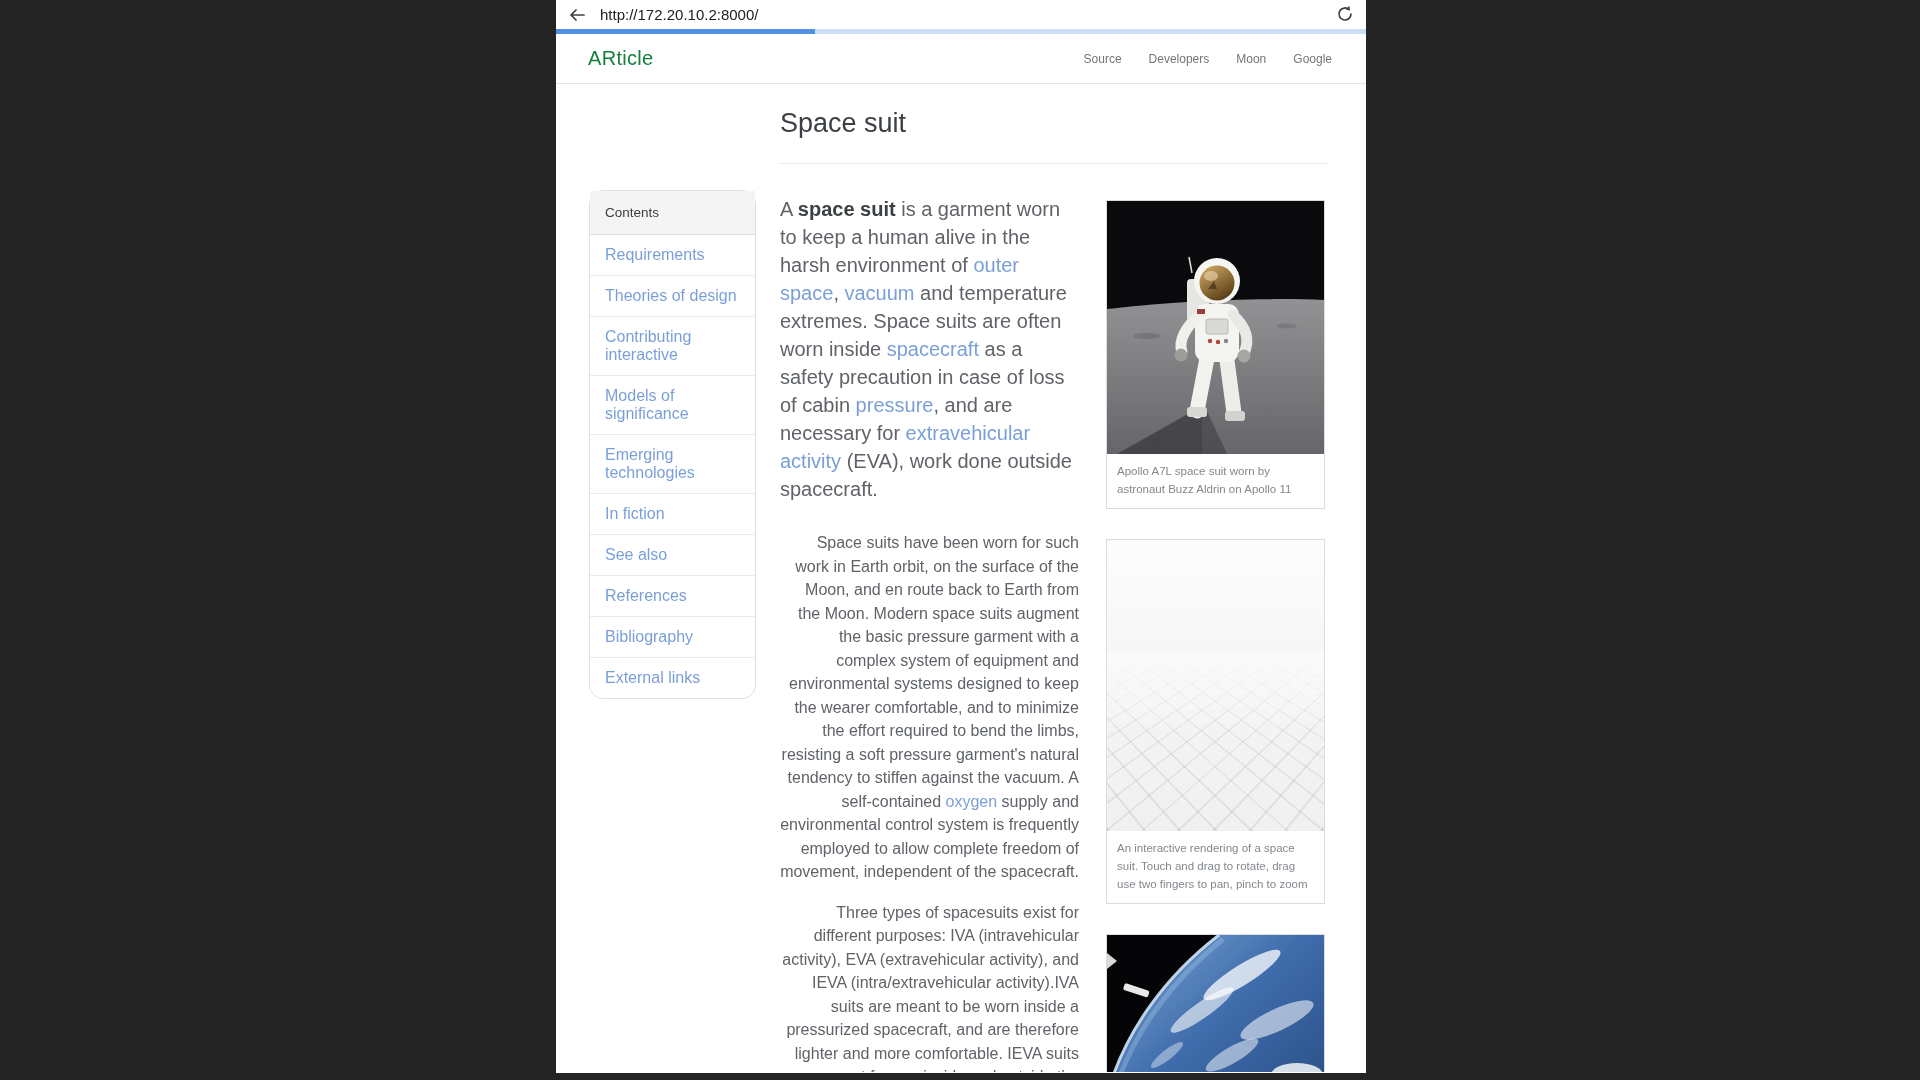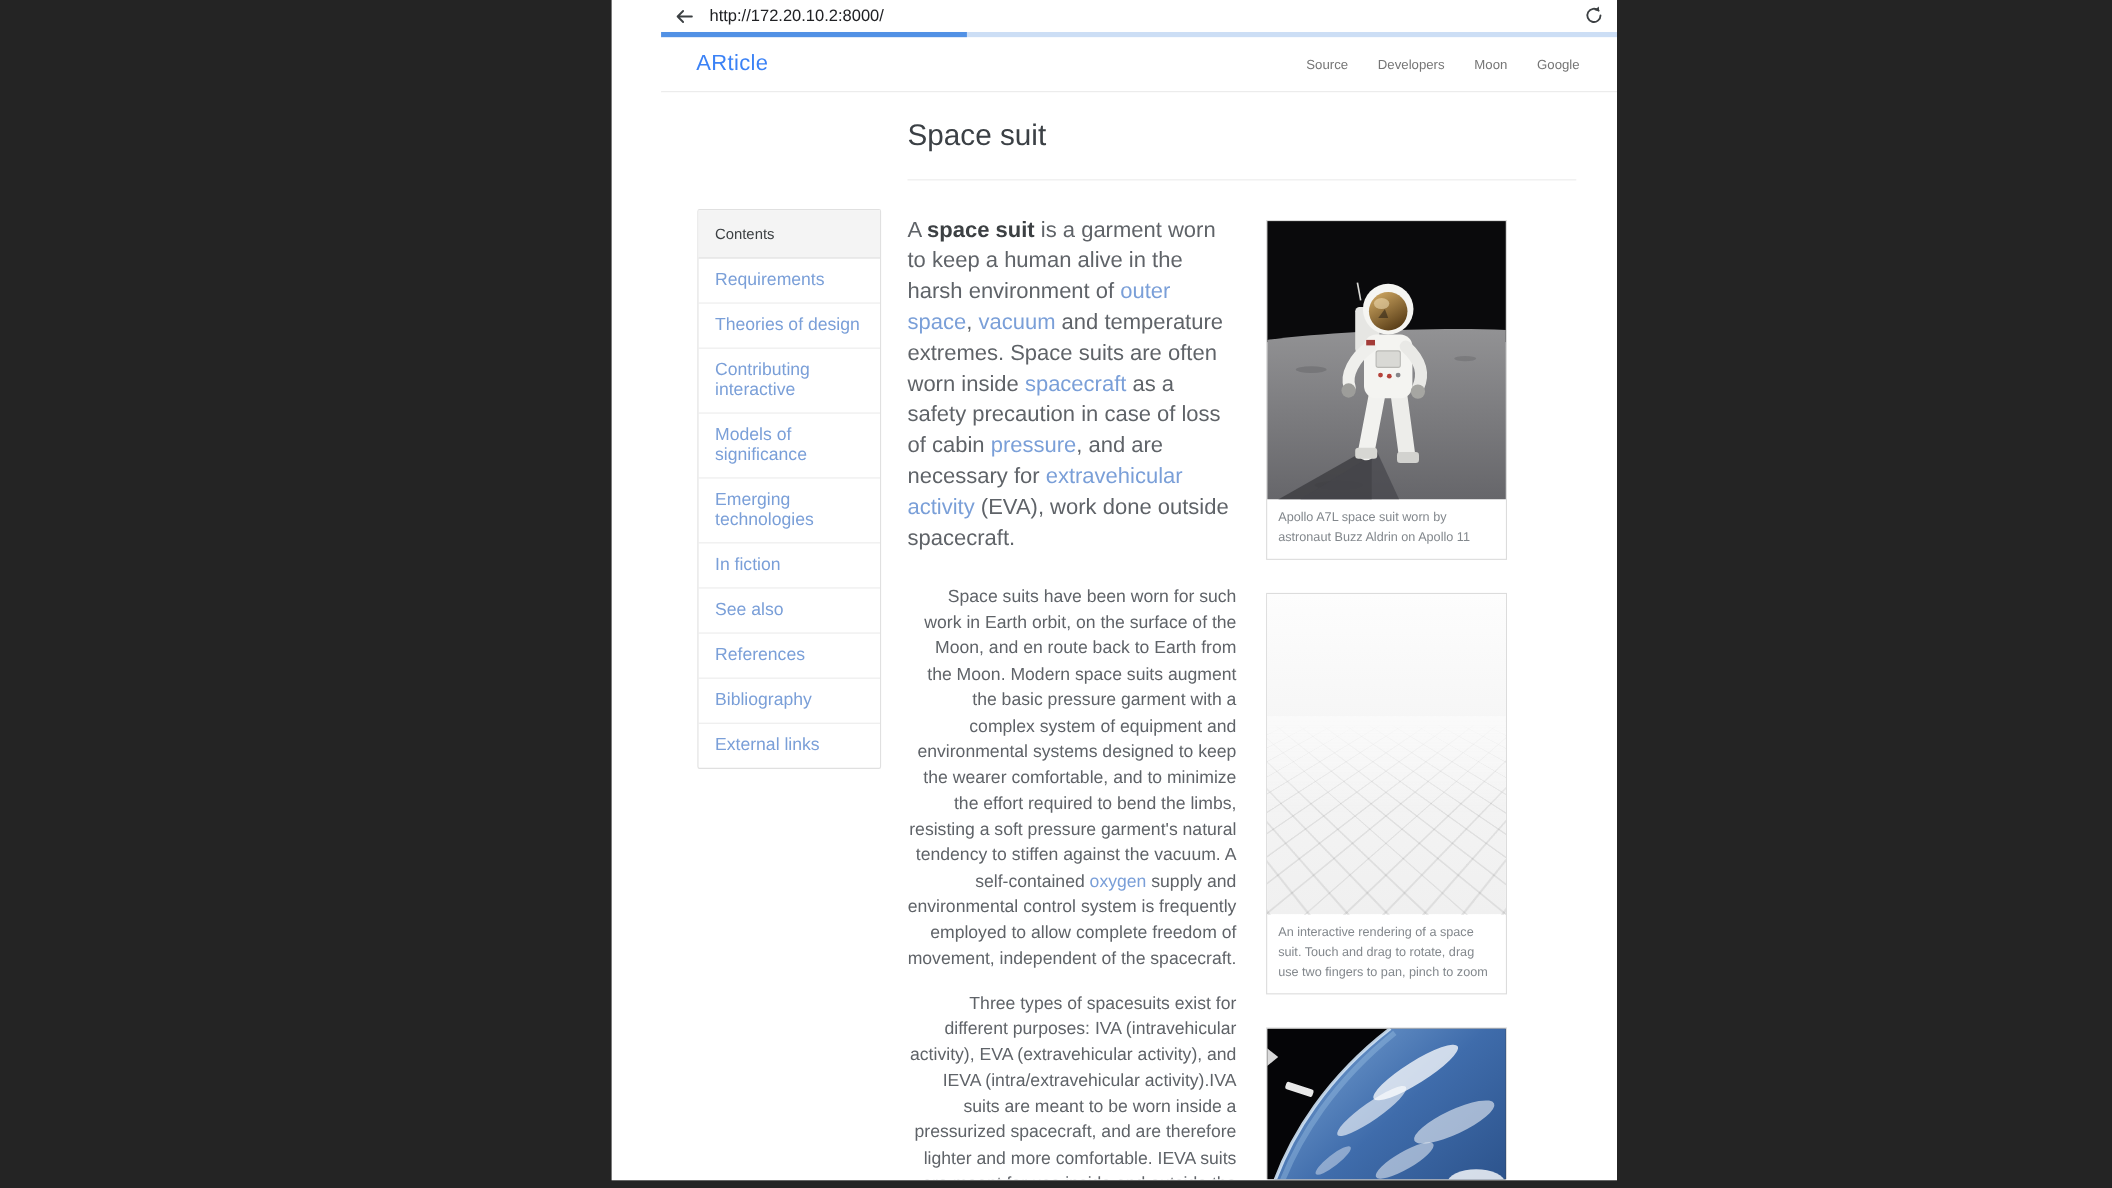--- a/index.html
+++ b/index.html
@@ -1,56 +1,56 @@
 <!DOCTYPE html>
 <html><head>
 <meta charset="utf-8">
 <style>
   * { margin:0; padding:0; box-sizing:border-box; }
   html,body { width:1920px; height:1080px; background:#242424; overflow:hidden;
               font-family:"Liberation Sans", sans-serif; }
   .stage { position:relative; width:1920px; height:1080px; background:#242424; }
 
   
-  .window { position:absolute; left:556px; top:0; width:914px; height:1073px;
-            background:#fff; overflow:hidden;padding-left:45px; }
+  .window { position:absolute; left:556px; top:0; width:810px; height:1073px;
+            background:#fff; overflow:hidden; }
 
   
   .chrome { position:relative; height:29px; background:#fff;
             display:flex; align-items:center; }
   .back-btn { width:20px; height:20px; margin-left:11px; display:flex;
               align-items:center; justify-content:center; cursor:pointer; }
   .url-input { border:none; outline:none; background:transparent;
                font-family:"Liberation Sans", sans-serif;
                font-size:15px; color:#202124; margin-left:13px; width:620px; }
   .reload-btn { position:absolute; right:11px; top:4px; width:20px; height:20px;
                 cursor:pointer; }
 
   
   .progress { height:5px; background:#ccdef5; }
   .progress-fill { height:100%; background:#5191e5; }
 
   
   .siteheader { height:50px; background:#fff; border-bottom:1px solid #e4e4e4;
                 display:flex; align-items:center; justify-content:space-between;
                 padding:0 34px 0 32px; }
-  .logo { font-size:20px; color:#3b82f6; letter-spacing:.3px; cursor:pointer; }
+  .logo { font-size:20px; color:#15803d; letter-spacing:.3px; cursor:pointer; }
   .nav { display:flex; gap:27px;align-items:center; }
   .nav-item { font-size:12px; color:#757575; cursor:pointer; }
 
   
   .main { position:relative; height:988px; overflow:hidden; background:#fff; }
   .page-title { position:absolute; left:224px; top:24px; font-size:27px;
                 font-weight:400; color:#3b4045; }
   .title-rule { position:absolute; left:224px; right:37px; top:79px; height:0;
                 border-top:1px solid #ececec; }
 
   
   .toc { position:absolute; left:33px; top:106px; width:167px; background:#fff;
-         border:1px solid #e0e0e0; border-radius:2px; }
+         border:1px solid #e0e0e0; border-radius:14px; }
   .toc-header { padding:14px 15px; font-size:13.5px; color:#3c4043;
                 background:#f4f4f4; border-bottom:1px solid #e0e0e0; }
   .toc-item { padding:11px 15px; font-size:16px; color:#7a9fd8; cursor:pointer; }
   .toc-item + .toc-item { border-top:1px solid #ebebeb; }
 
   
   .article-col { position:absolute; left:224px; top:111px; width:299px; color:#5f6368; }
   .para { margin-bottom:28px; }
   .para.lead { font-size:20px; line-height:28px; }
   .para.body { font-size:16px; line-height:23.5px; margin-bottom:17px;text-align:right; }

